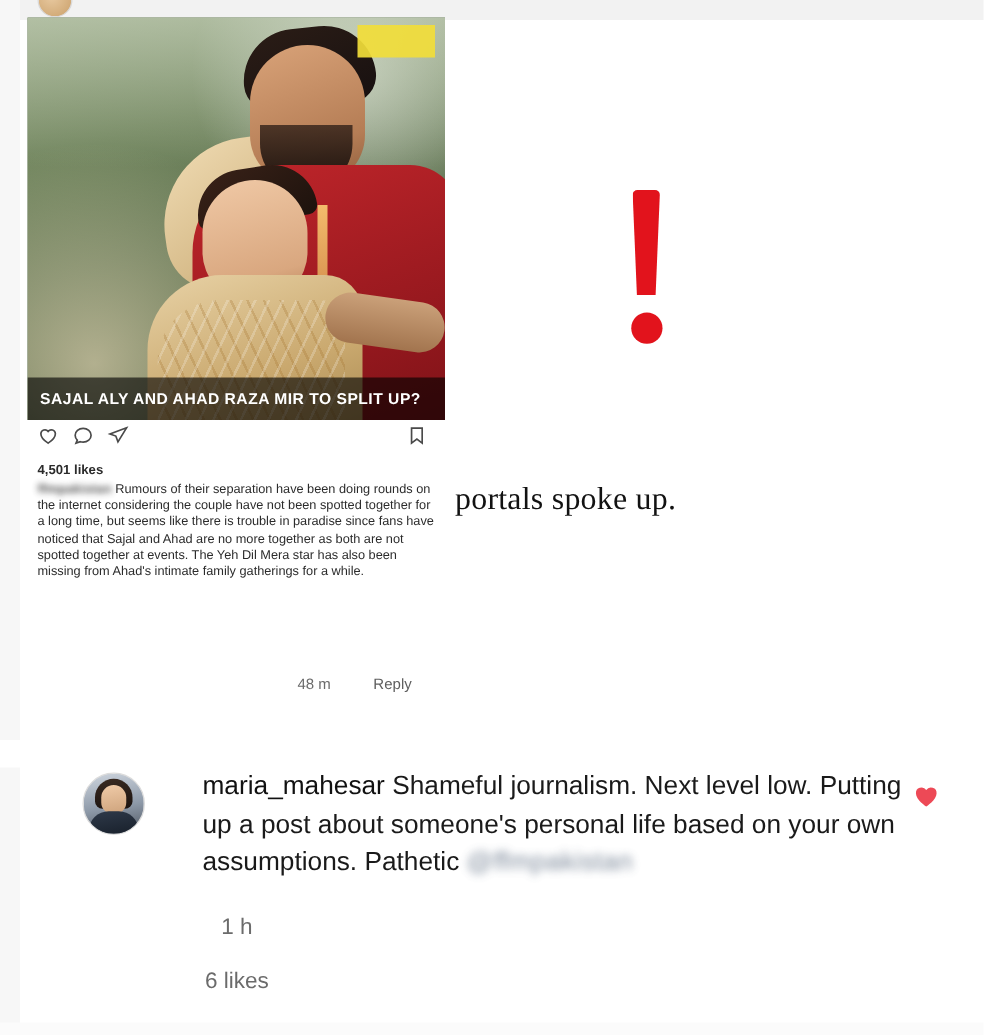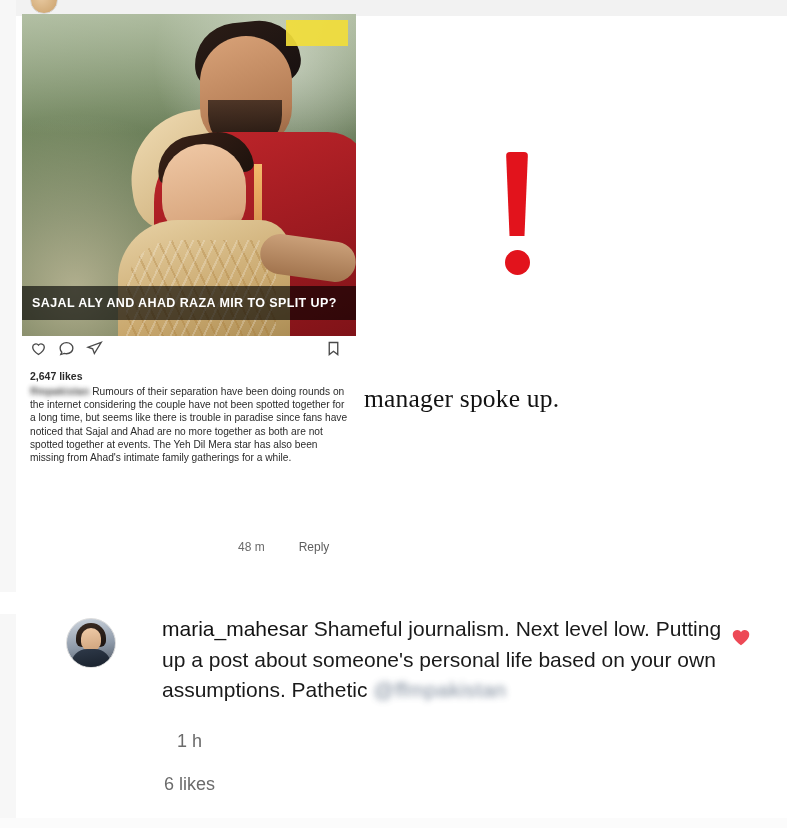--- a/index.html
+++ b/index.html
@@ -136,21 +136,21 @@
   .post-photo .watermark {
     position: absolute; right: 8px; top: 6px;
     width: 62px; height: 26px;
     background: #f2de3a;
     filter: blur(0.6px);
     opacity: .92;
   }
   
   .photo-caption-bar {
     position: absolute;
-    left: 0; bottom: 16px;
+    left: 0; bottom: 0;
     width: 334px; height: 34px;
     background: rgba(0,0,0,0.62);
     display: flex;
     align-items: center;
   }
   .photo-caption-bar .txt {
     color: #ffffff;
     font-size: 12.5px;
     font-weight: bold;
     letter-spacing: .4px;
@@ -400,35 +400,35 @@
     </div>
     <div class="right">
       <span class="ic">
         <svg viewBox="0 0 24 24" width="17" height="17" fill="none" stroke="currentColor" stroke-width="1.9">
           <path d="M6 3.5h12v17l-6-4.6-6 4.6z"></path>
         </svg>
       </span>
     </div>
   </div>
 
-  <div class="likes">2,647 likes</div>
+  <div class="likes">4,501 likes</div>
 
   <div class="caption">
     <span class="handle">ffmpakistan</span>
     <span>Rumours of their separation have been doing rounds on the internet considering the couple have not been spotted together for a long time, but seems like there is trouble in paradise since fans have noticed that Sajal and Ahad are no more together as both are not spotted together at events. The Yeh Dil Mera star has also been missing from Ahad's intimate family gatherings for a while.</span>
   </div>
 </div>
 
 <div class="bang">
   <div class="stem"></div>
   <div class="dot"></div>
 </div>
 
 <div class="annotation">
-  <div class="l3">manager spoke up.</div>
+  <div class="l3">portals spoke up.</div>
 </div>
 
 <div class="meta-row-1">
   <span>48 m</span>
   <span class="reply">Reply</span>
 </div>
 
 <div class="band"></div>
 
 <div class="comment2">

